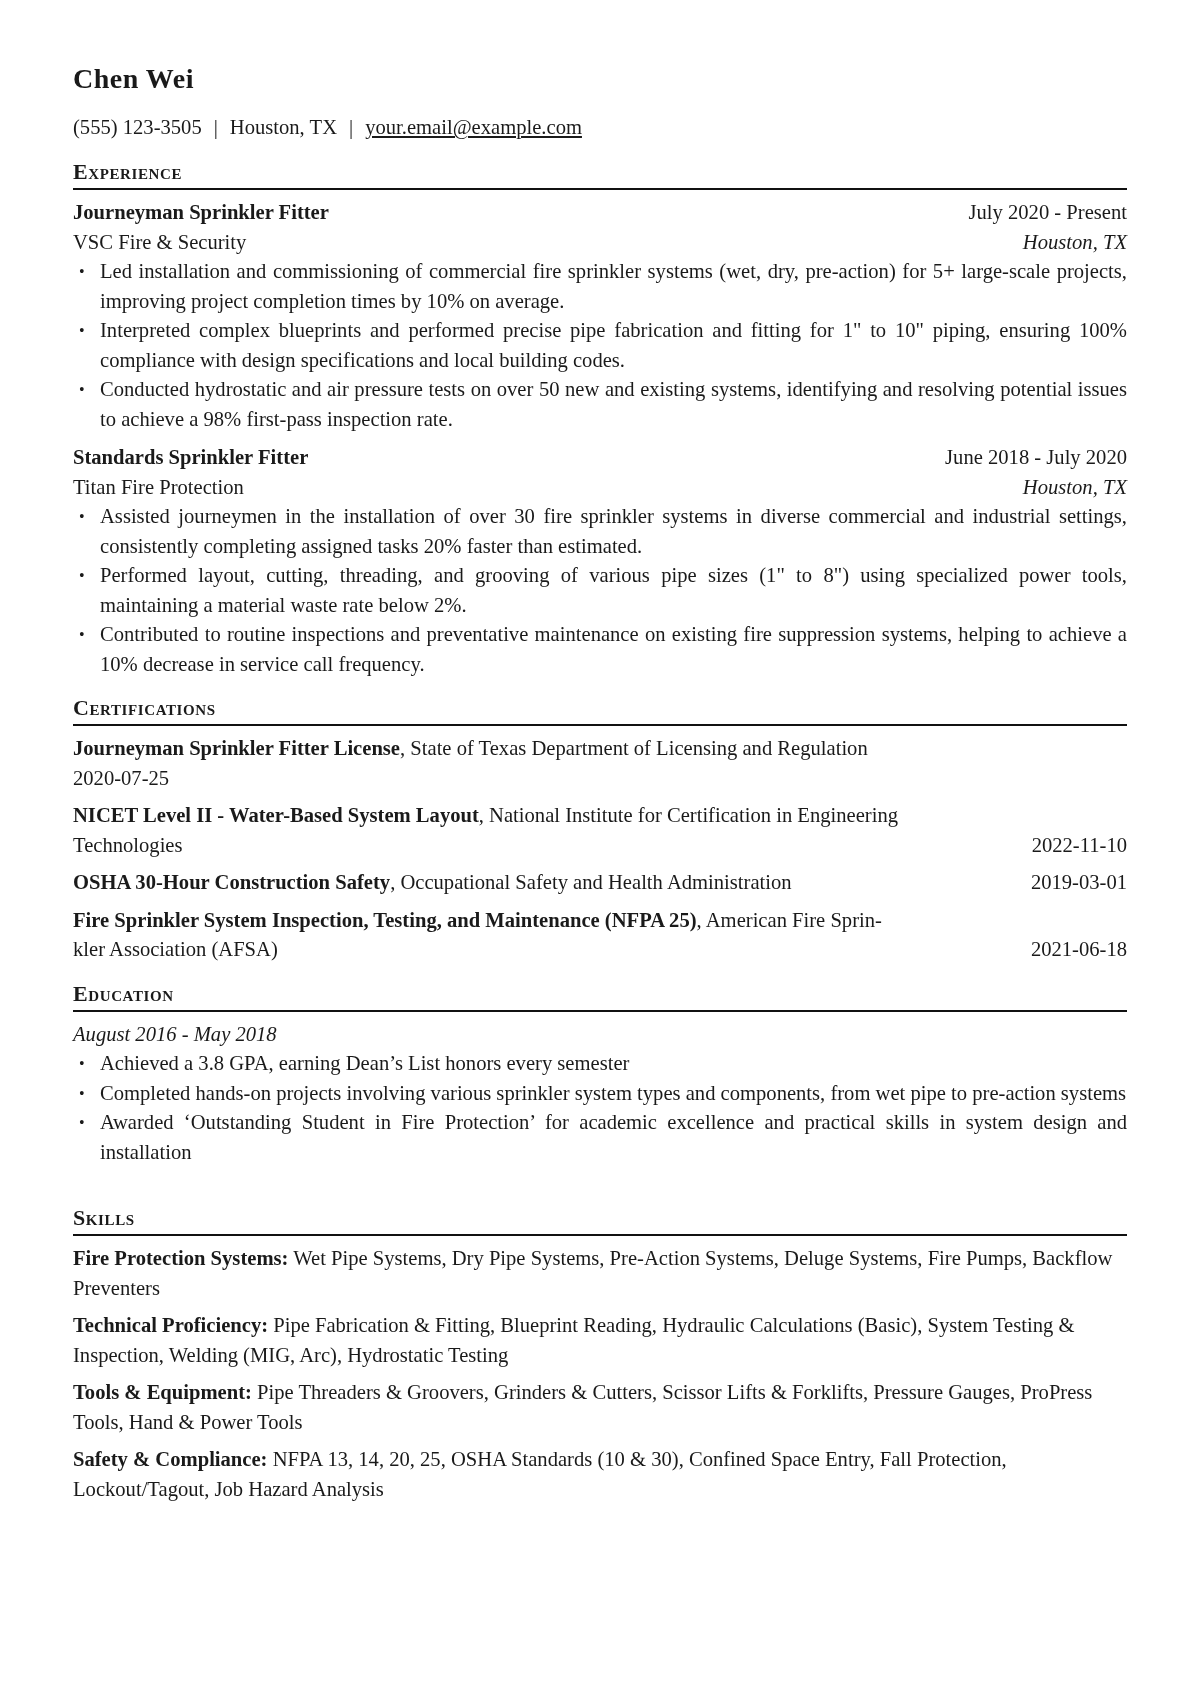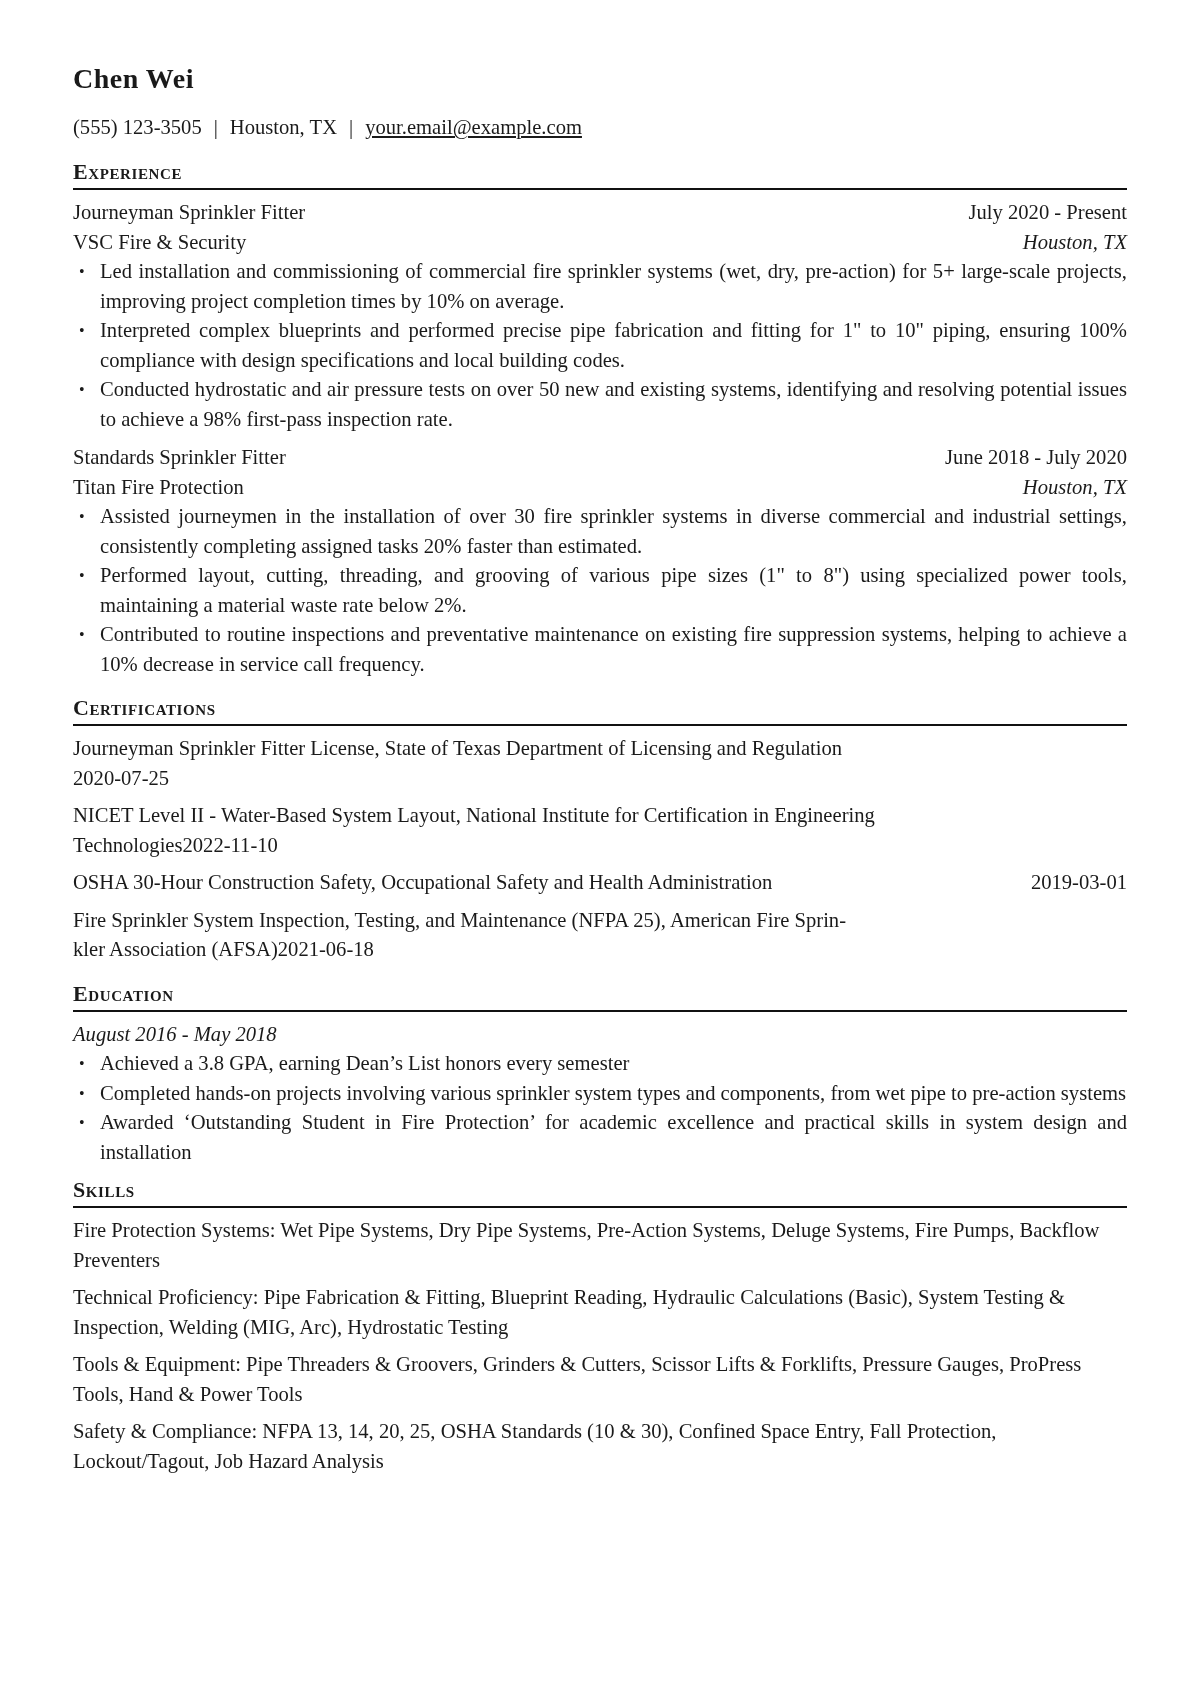--- a/index.html
+++ b/index.html
@@ -20,33 +20,33 @@
   .contact { margin-top: 10px; height: 30px; }
   .contact .sep { display: inline-block; margin: 0 12px; }
   .contact a { color: #1a1a1a; text-decoration: underline; }
   .section-title {
     font-size: 22px; font-weight: bold; font-variant: small-caps;
     letter-spacing: 0.6px; margin-top: 14px; line-height: 30px;
     padding-bottom: 1px; border-bottom: 2.2px solid #111;
   }
   .section-body { padding-top: 8px; }
   .row { display: flex; justify-content: space-between; align-items: baseline; }
-  .bold { font-weight: normal; }
+  .bold { font-weight: bold; }
   .ital { font-style: italic; }
   ul.bullets { list-style: none; margin: 0; padding: 0; }
   ul.bullets li {
     position: relative; padding-left: 27px; text-align: justify;
   }
   ul.bullets li::before {
     content: "\2022"; position: absolute; left: 6px; top: 0;
     font-size: 16px;
   }
   .job { margin-bottom: 9px; }
   .cert { margin-bottom: 8px; }
-  .cert-line2 { display: flex; }
+  .cert-line2 { display: flex; justify-content: space-between; }
   .cert-inline { display: flex; justify-content: space-between; }
   .skill { margin-bottom: 8px; }
 </style>
 </head>
 <body>
 
 <div class="page">
 
   <h1 class="name">Chen Wei</h1>
   <div class="contact">
@@ -120,21 +120,21 @@
     <div class="row">
       <span class="ital">August 2016 - May 2018</span>
     </div>
     <ul class="bullets">
       <li>Achieved a 3.8 GPA, earning Dean’s List honors every semester</li>
       <li>Completed hands-on projects involving various sprinkler system types and components, from wet pipe to pre-action systems</li>
       <li>Awarded ‘Outstanding Student in Fire Protection’ for academic excellence and practical skills in system design and installation</li>
     </ul>
   </div>
 
-  <div class="section-title" style="margin-top:8px">Skills</div>
+  <div class="section-title" style="margin-top:36px">Skills</div>
   <div class="section-body">
     <div class="skill">
       <span class="bold">Fire Protection Systems:</span>
       <span>Wet Pipe Systems, Dry Pipe Systems, Pre-Action Systems, Deluge Systems, Fire Pumps, Backflow Preventers</span>
     </div>
     <div class="skill">
       <span class="bold">Technical Proficiency:</span>
       <span>Pipe Fabrication &amp; Fitting, Blueprint Reading, Hydraulic Calculations (Basic), System Testing &amp; Inspection, Welding (MIG, Arc), Hydrostatic Testing</span>
     </div>
     <div class="skill">

